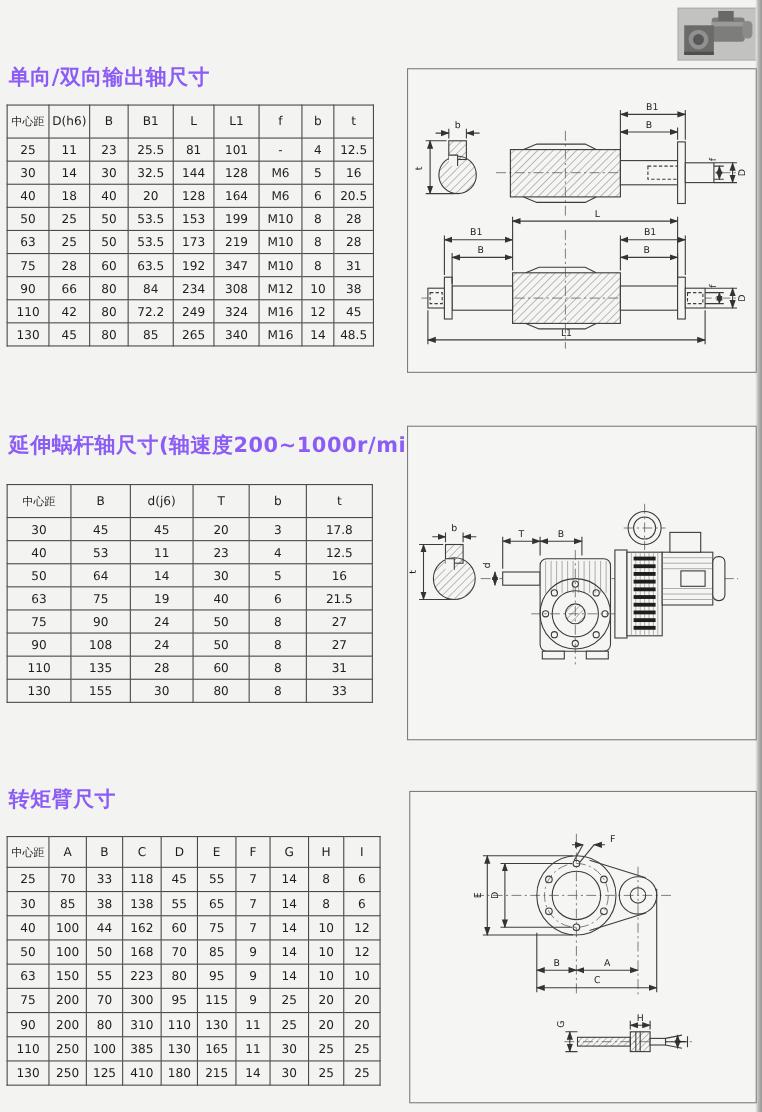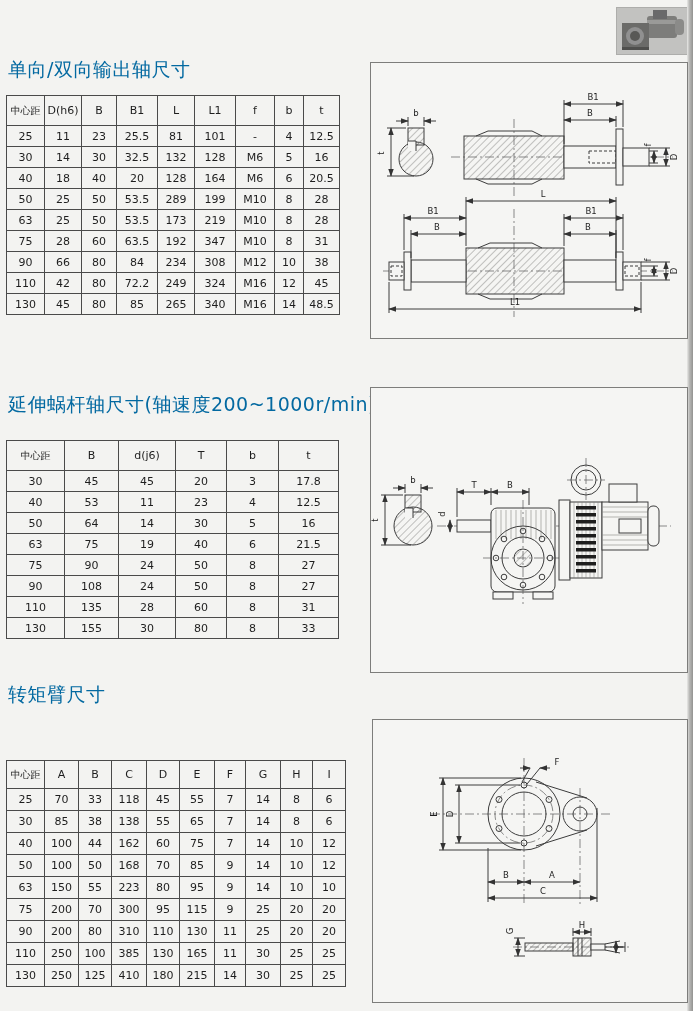--- a/index.html
+++ b/index.html
@@ -12,26 +12,26 @@
   .right-edge{
     position:absolute;top:0;right:0;width:6px;height:1011px;
     background:linear-gradient(to right,#e9e9e7 0%,#b9b9b7 40%,#939391 100%);
   }
   .photo{
     position:absolute;left:616px;top:7px;width:74px;height:48px;
     background:#c6c6c4;border:1px solid #adadab;box-sizing:border-box;
   }
   .section-title{
     position:absolute;left:8px;margin:0;
-    font-size:19px;font-weight:normal;color:#0369a1;letter-spacing:0.5px;
+    font-size:19px;font-weight:bold;color:#8b5cf6;letter-spacing:0.5px;
     white-space:nowrap;
   }
   #title1{top:57px;}
   #title2{top:392px;}
-  #title3{top:682px;}
+  #title3{top:714px;}
   table.dims{
     position:absolute;border-collapse:collapse;table-layout:fixed;
     background:transparent;
   }
   table.dims th,table.dims td{
     border:1px solid #4a4a4a;text-align:center;vertical-align:middle;
     font-size:11px;font-weight:normal;padding:0;color:#1e1e1e;
   }
   table.dims th{height:29px;text-align:center;}
   table.dims td{height:20px;}
@@ -110,21 +110,21 @@
           <td>101</td>
           <td>-</td>
           <td>4</td>
           <td>12.5</td>
         </tr>
         <tr>
           <td>30</td>
           <td>14</td>
           <td>30</td>
           <td>32.5</td>
-          <td>132</td>
+          <td>144</td>
           <td>128</td>
           <td>M6</td>
           <td>5</td>
           <td>16</td>
         </tr>
         <tr>
           <td>40</td>
           <td>18</td>
           <td>40</td>
           <td>20</td>
@@ -132,21 +132,21 @@
           <td>164</td>
           <td>M6</td>
           <td>6</td>
           <td>20.5</td>
         </tr>
         <tr>
           <td>50</td>
           <td>25</td>
           <td>50</td>
           <td>53.5</td>
-          <td>289</td>
+          <td>153</td>
           <td>199</td>
           <td>M10</td>
           <td>8</td>
           <td>28</td>
         </tr>
         <tr>
           <td>63</td>
           <td>25</td>
           <td>50</td>
           <td>53.5</td>

